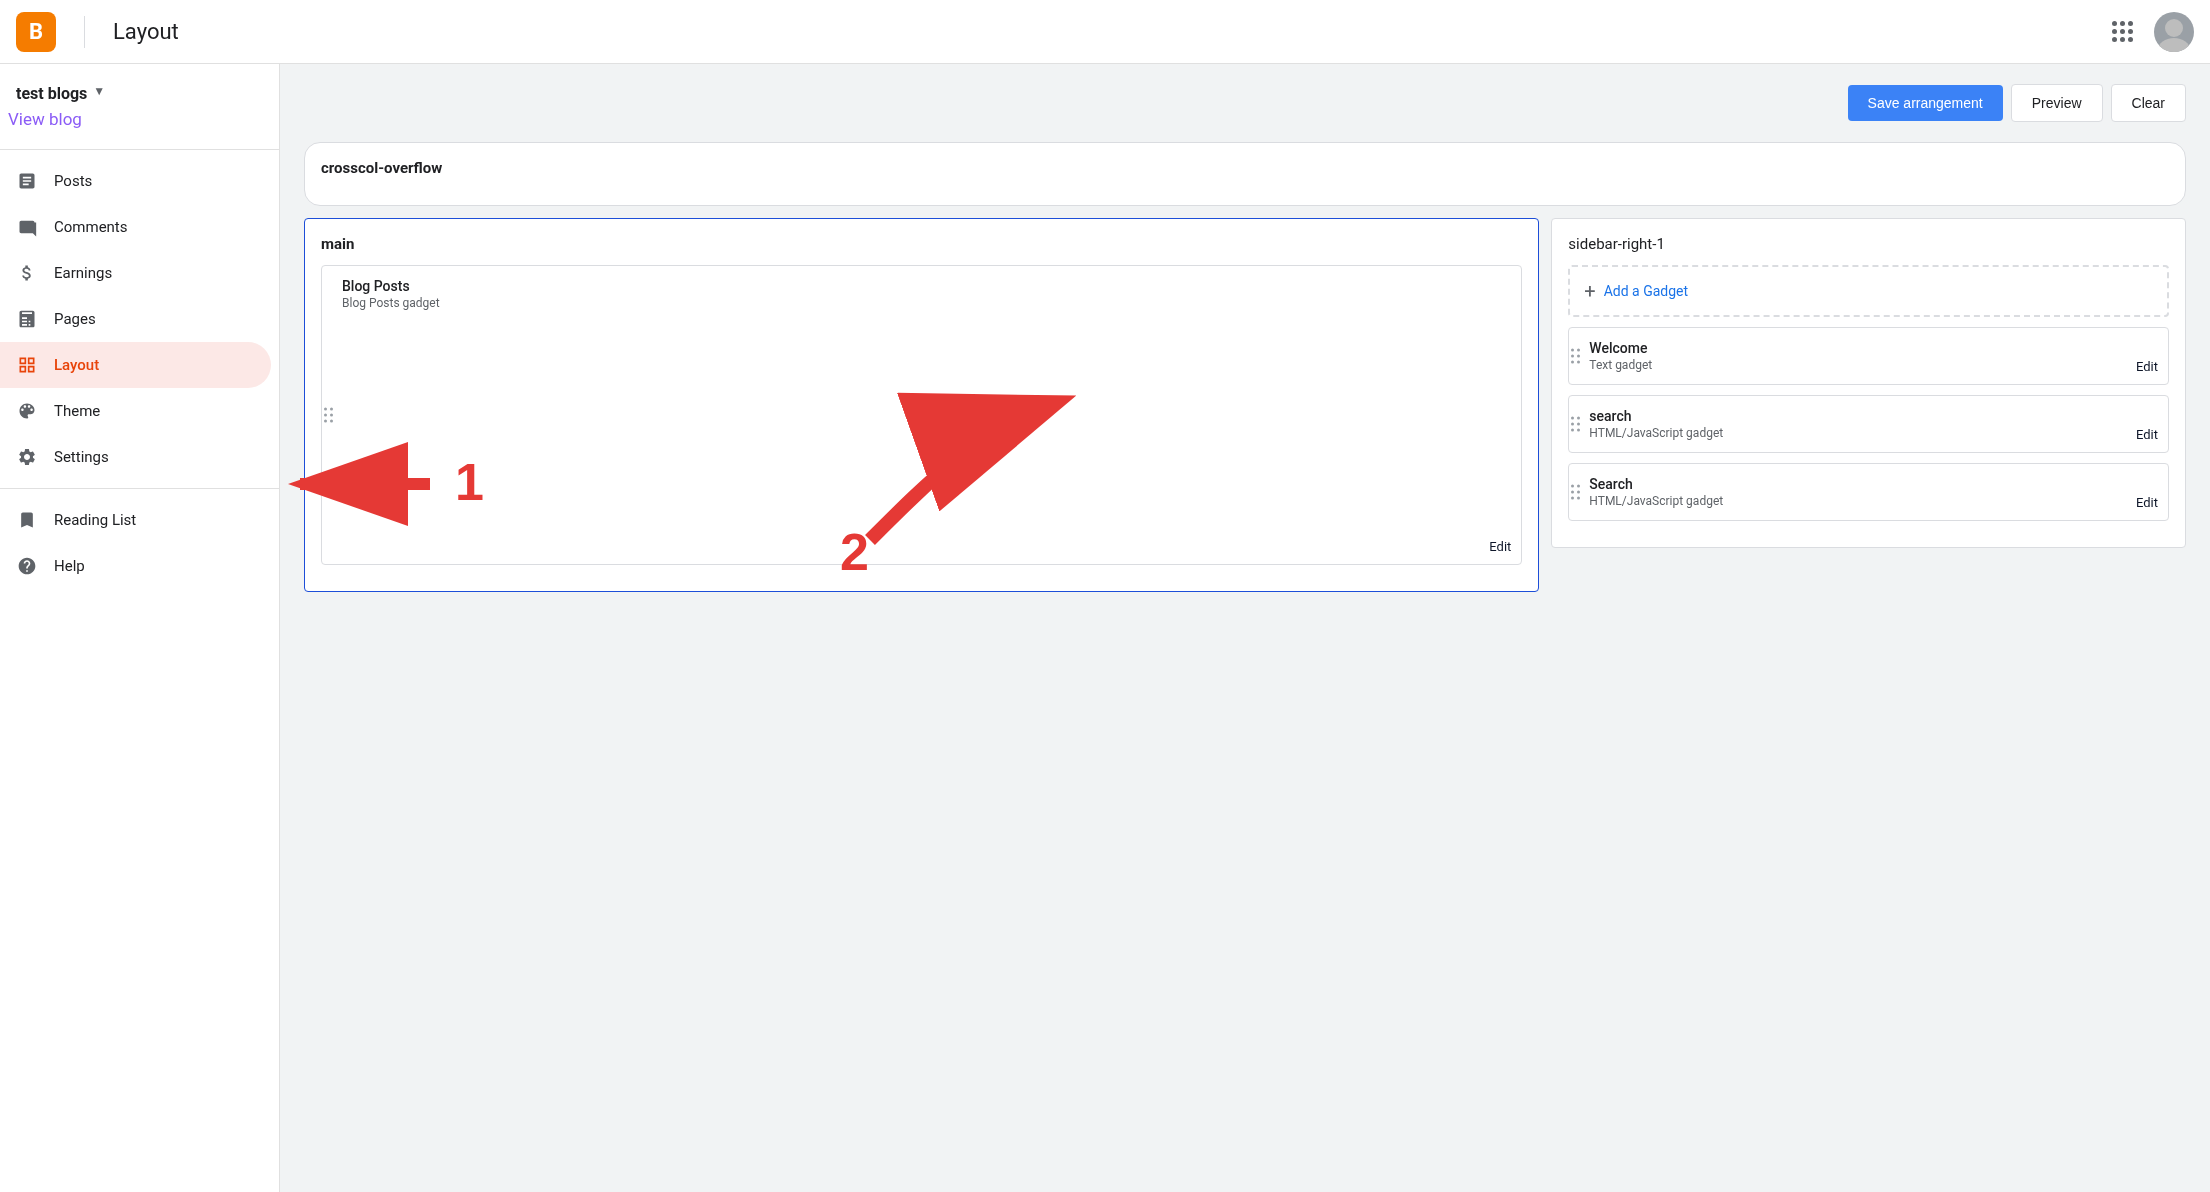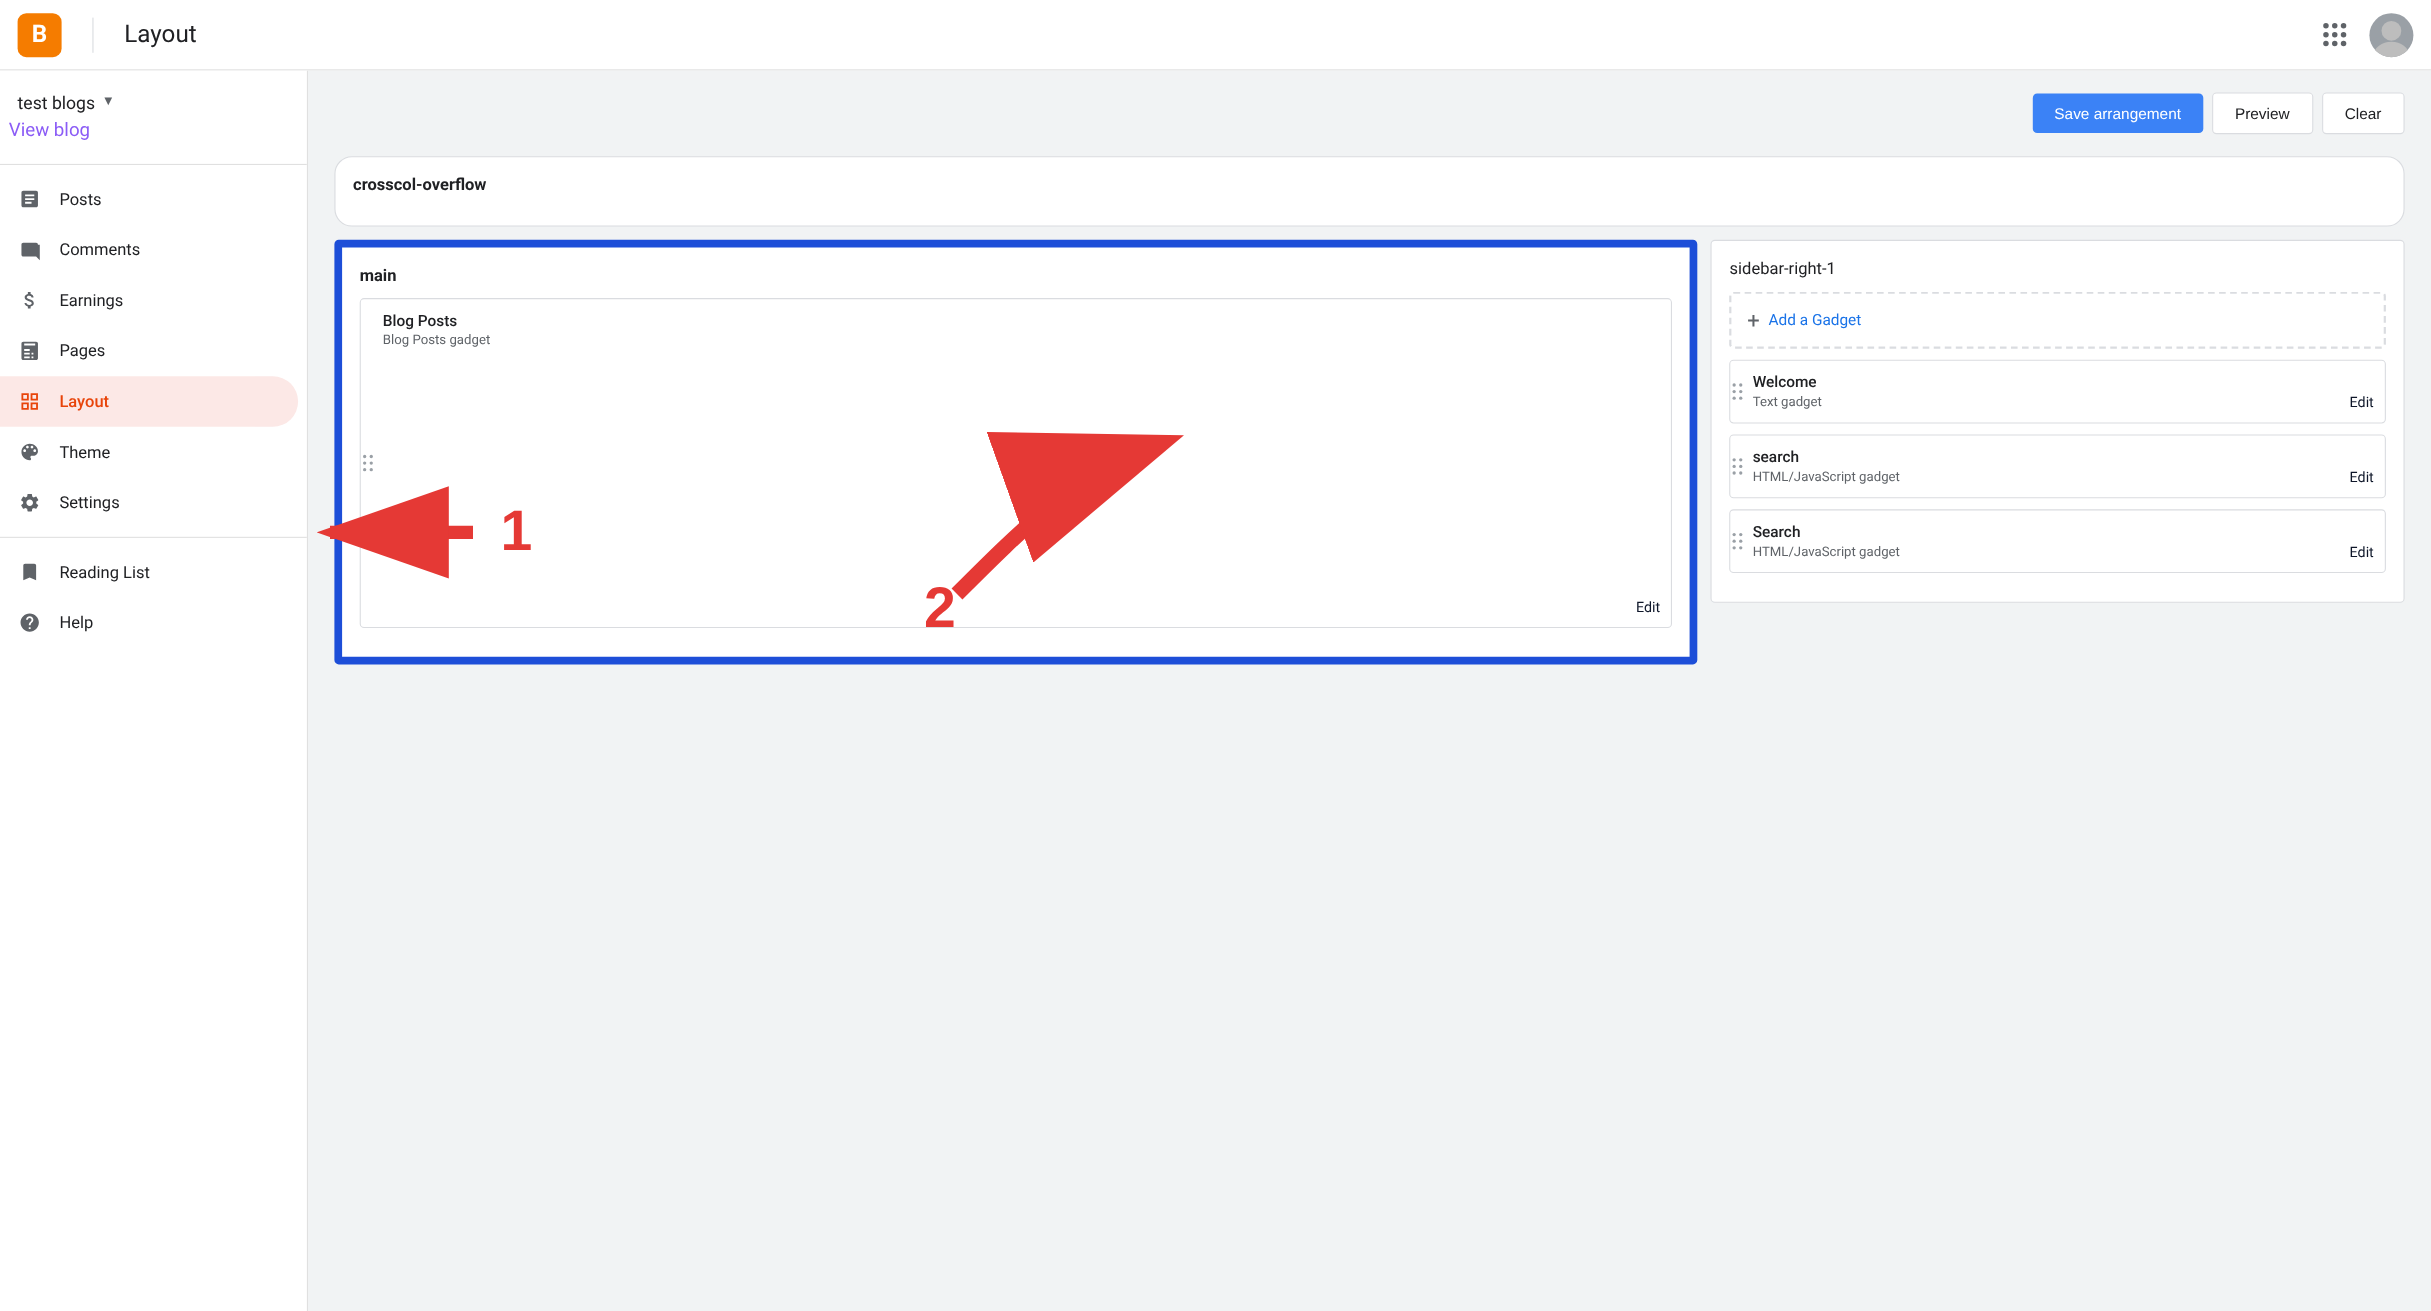--- a/index.html
+++ b/index.html
@@ -82,21 +82,21 @@
       padding-top: 12px;
       overflow-y: auto;
       z-index: 50;
     }
     .blog-selector {
       padding: 8px 16px 4px;
       display: flex;
       align-items: flex-start;
       gap: 6px;
       font-size: 16px;
-      font-weight: 400;
+      font-weight: 700;
       cursor: pointer;
     }
     .dropdown-arrow {
       font-size: 12px;
       color: #5f6368;
     }
     .view-blog-link {
       padding: 2px 8px 12px;
       color: #8b5cf6;
       font-size: 17px;
@@ -192,21 +192,21 @@
     .layout-row {
       display: flex;
       gap: 12px;
       align-items: flex-start;
     }
 
     
     .col-main {
       flex: 2;
       background: #fff;
-      border: 7px solid #1d4ed8;
+      border: 1px solid #1d4ed8;
       border-radius: 4px;
       padding: 16px;
       min-height: 360px;
     }
     .col-main-title {
       font-weight: 700;
       font-size: 15px;
       margin-bottom: 12px;
     }
 

